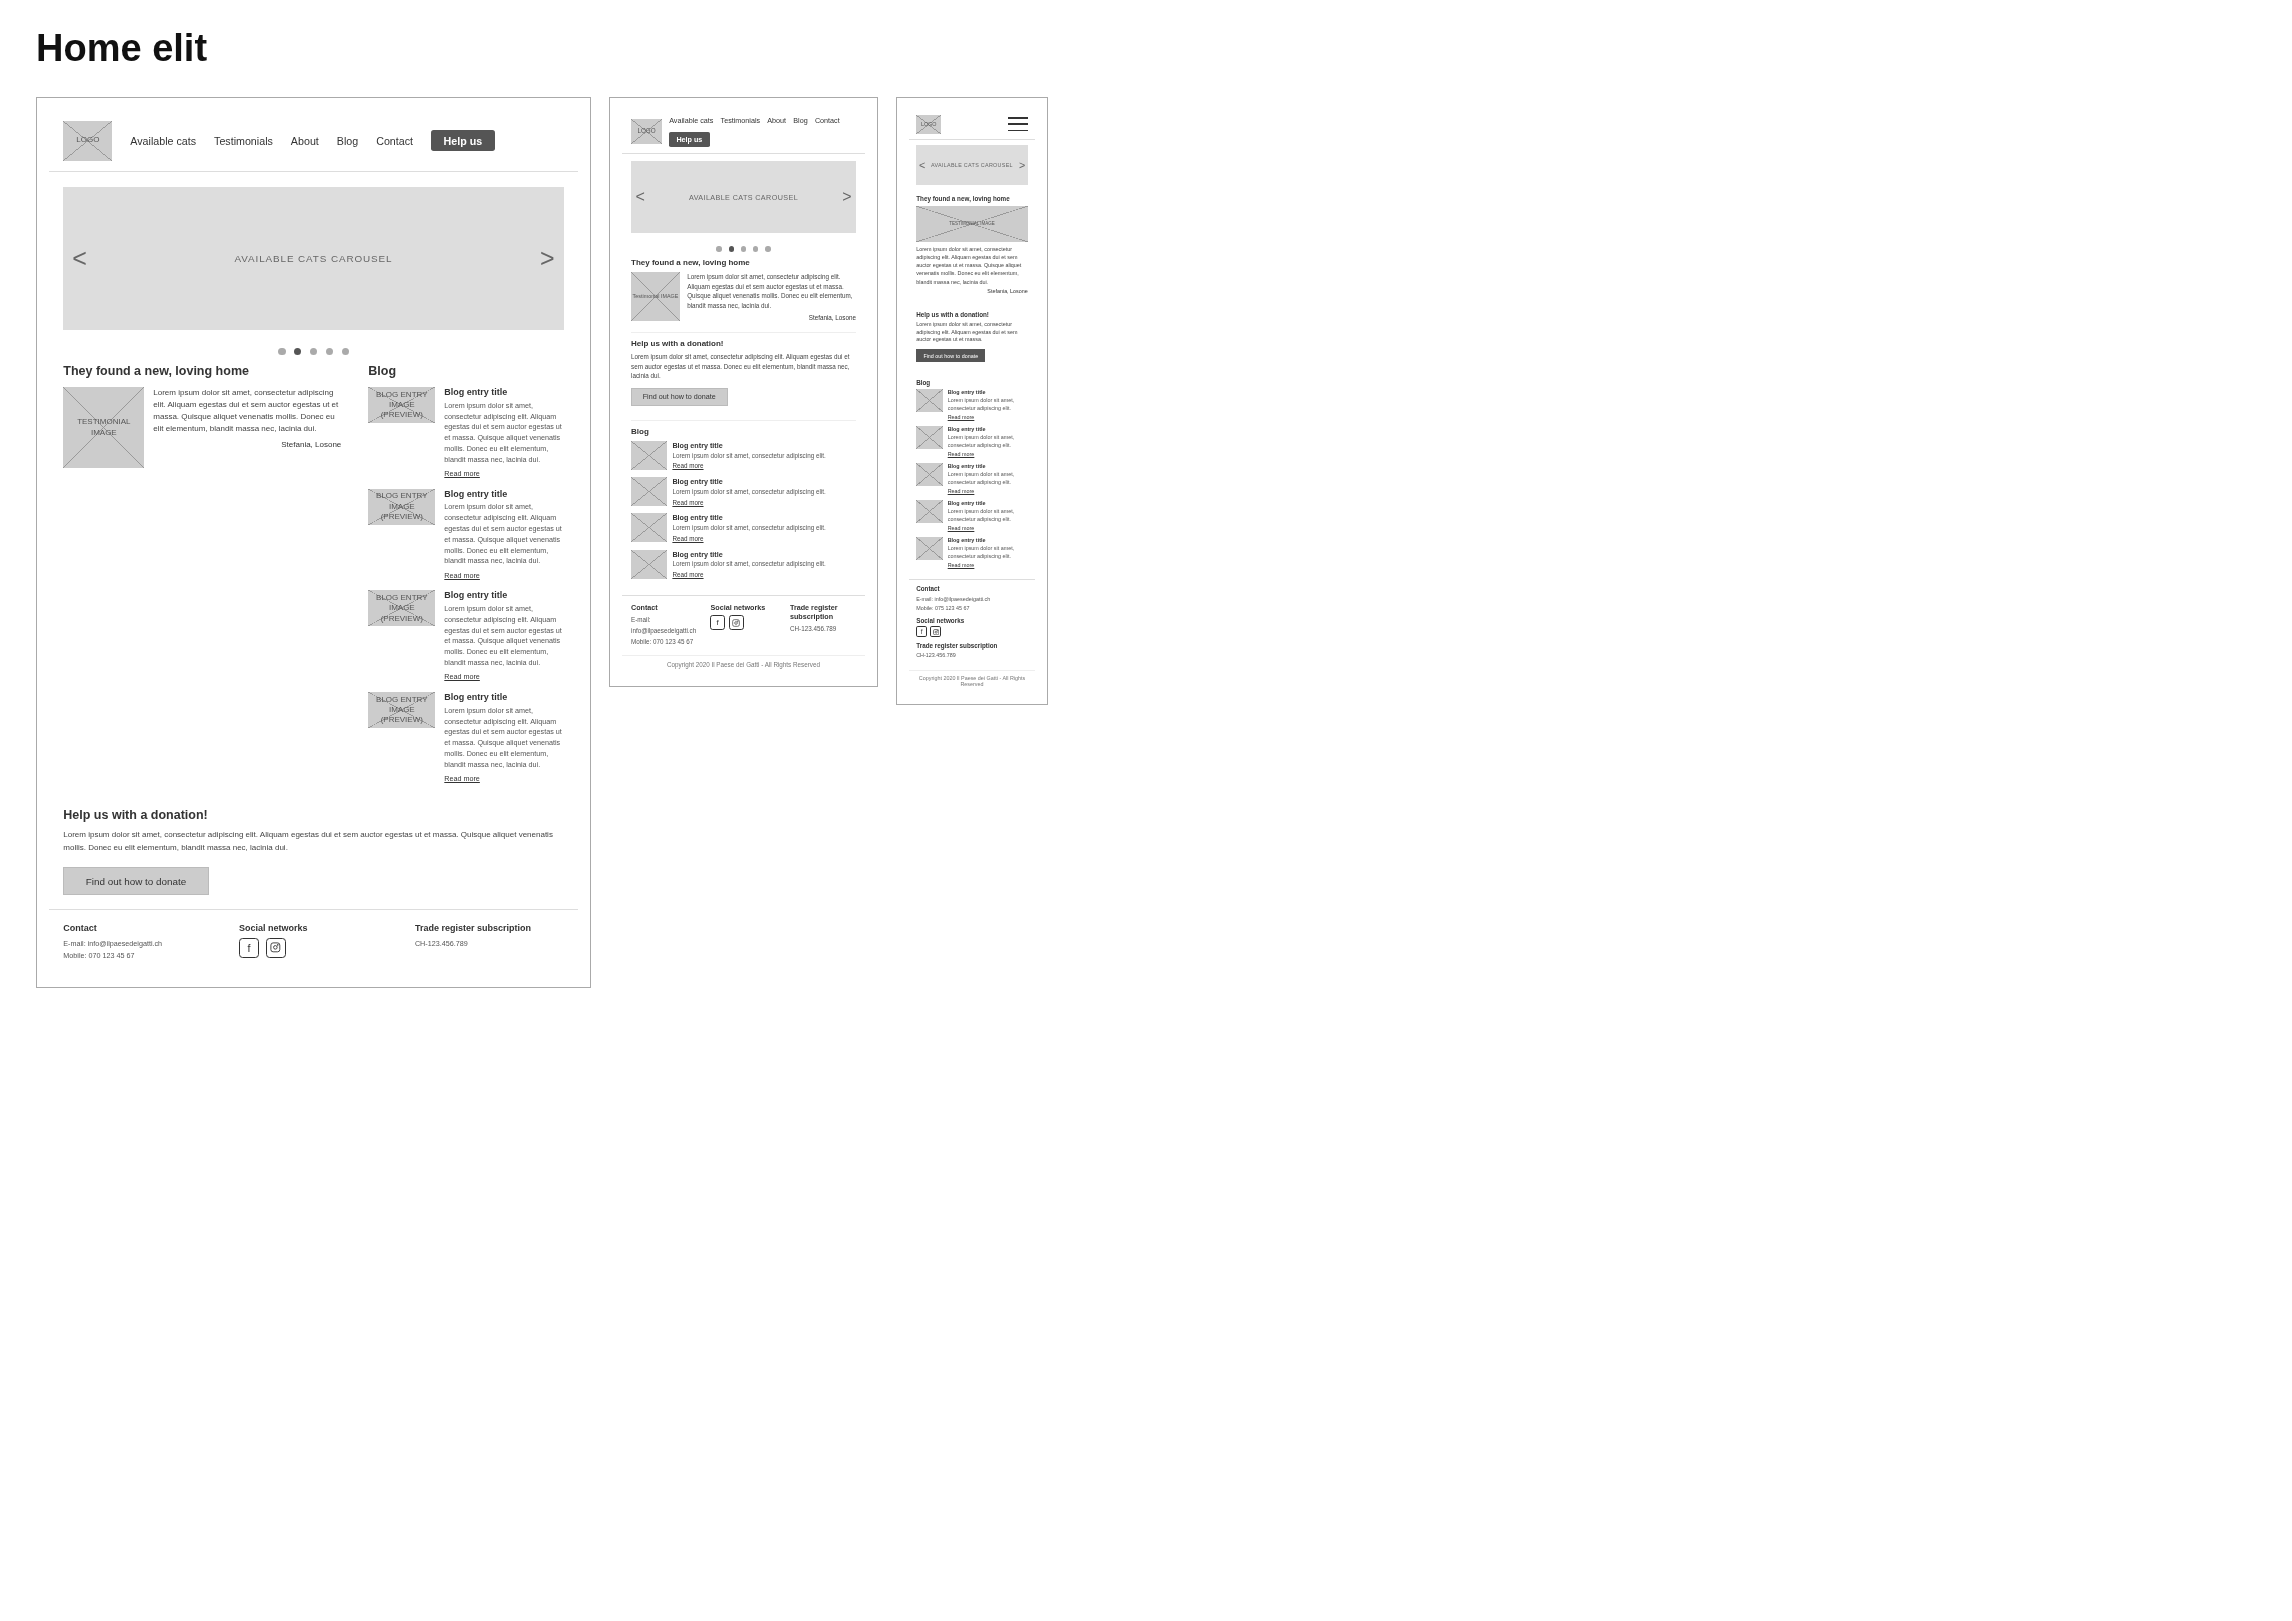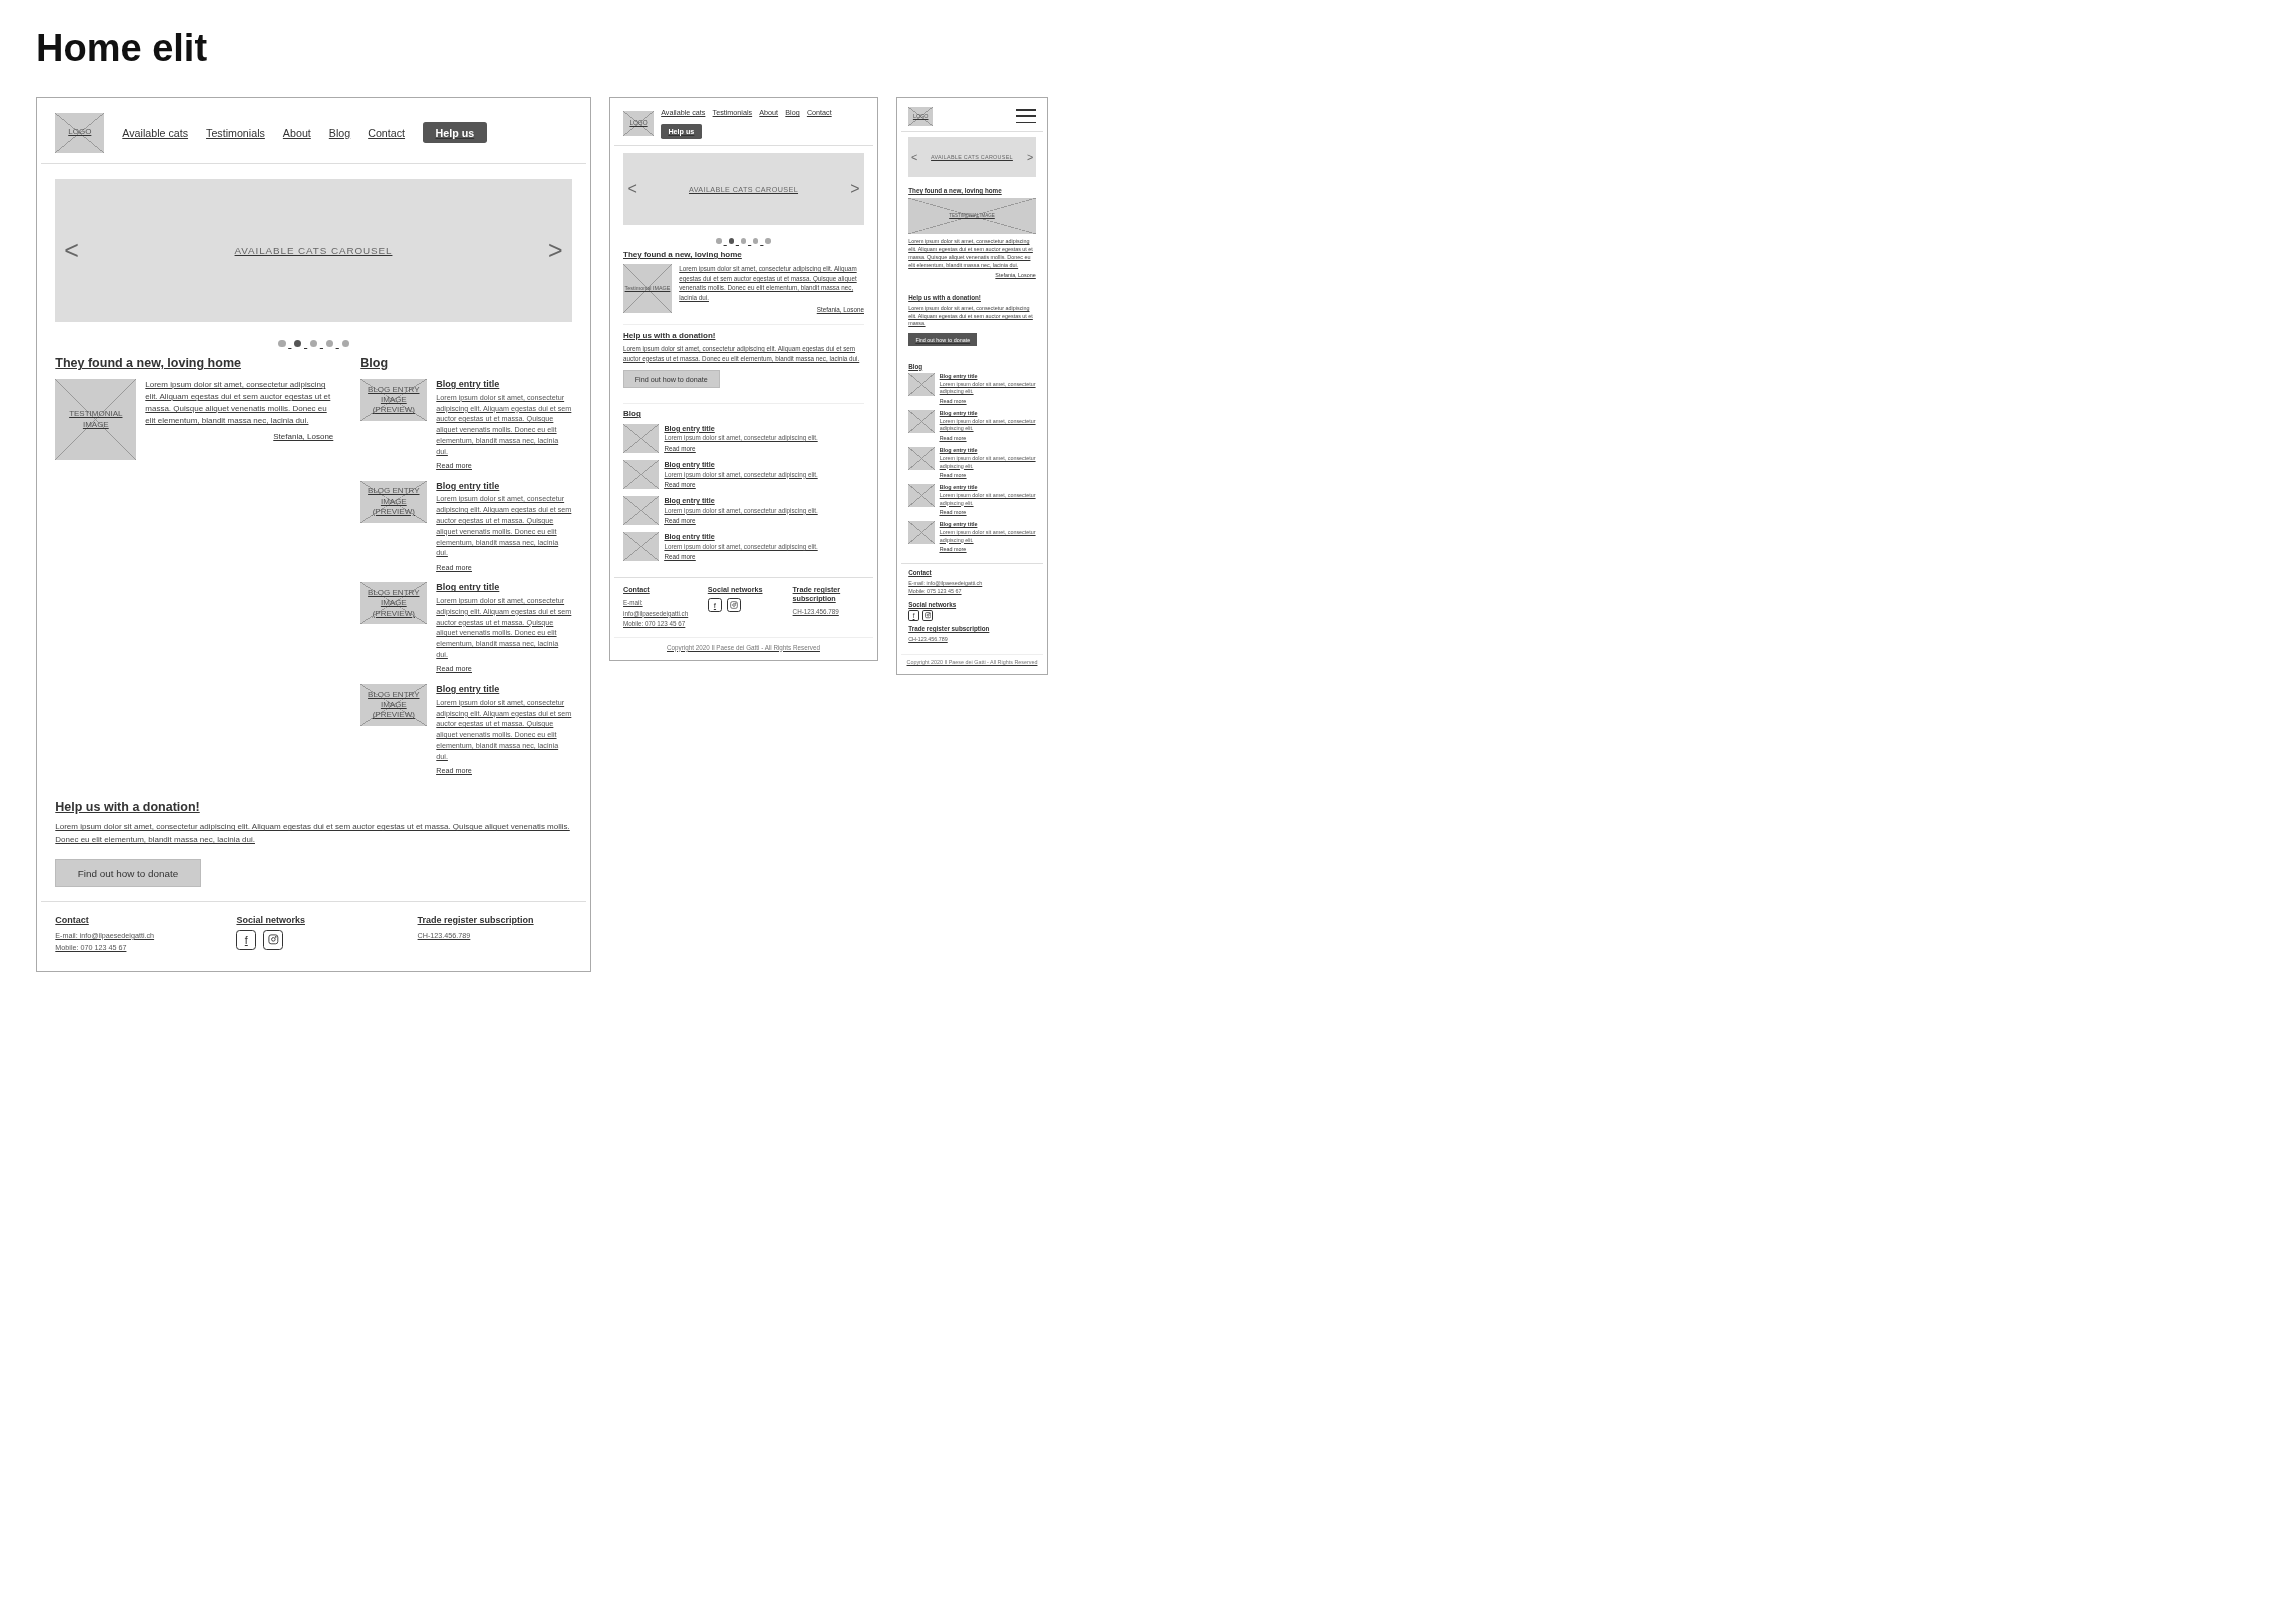--- a/index.html
+++ b/index.html
@@ -21,23 +21,22 @@
     .wireframes-container {
       display: flex;
       gap: 18px;
       align-items: flex-start;
     }
 
     
     .wireframe {
       border: 1.3px solid #aaa;
       background: #fff;
-      padding: 4px;
+      padding: 12px;
       overflow: hidden;
-      text-decoration: underline;
     }
 
     
     .wireframe-desktop {
       width: 555px;
       flex-shrink: 0;
     }
 
     
     .wireframe-tablet {
@@ -186,21 +185,21 @@
     .d-blog-section {
       flex: 1;
     }
     .d-blog-entry {
       display: flex;
       gap: 9px;
       margin-bottom: 10.7px;
     }
     .d-blog-img {
       width: 67px;
-      height: 42px;
+      height: 36px;
       flex-shrink: 0;
     }
     .d-blog-title {
       font-size: 9px;
       font-weight: bold;
       margin-bottom: 3.6px;
     }
     .d-blog-text {
       font-size: 7.2px;
       color: #555;

